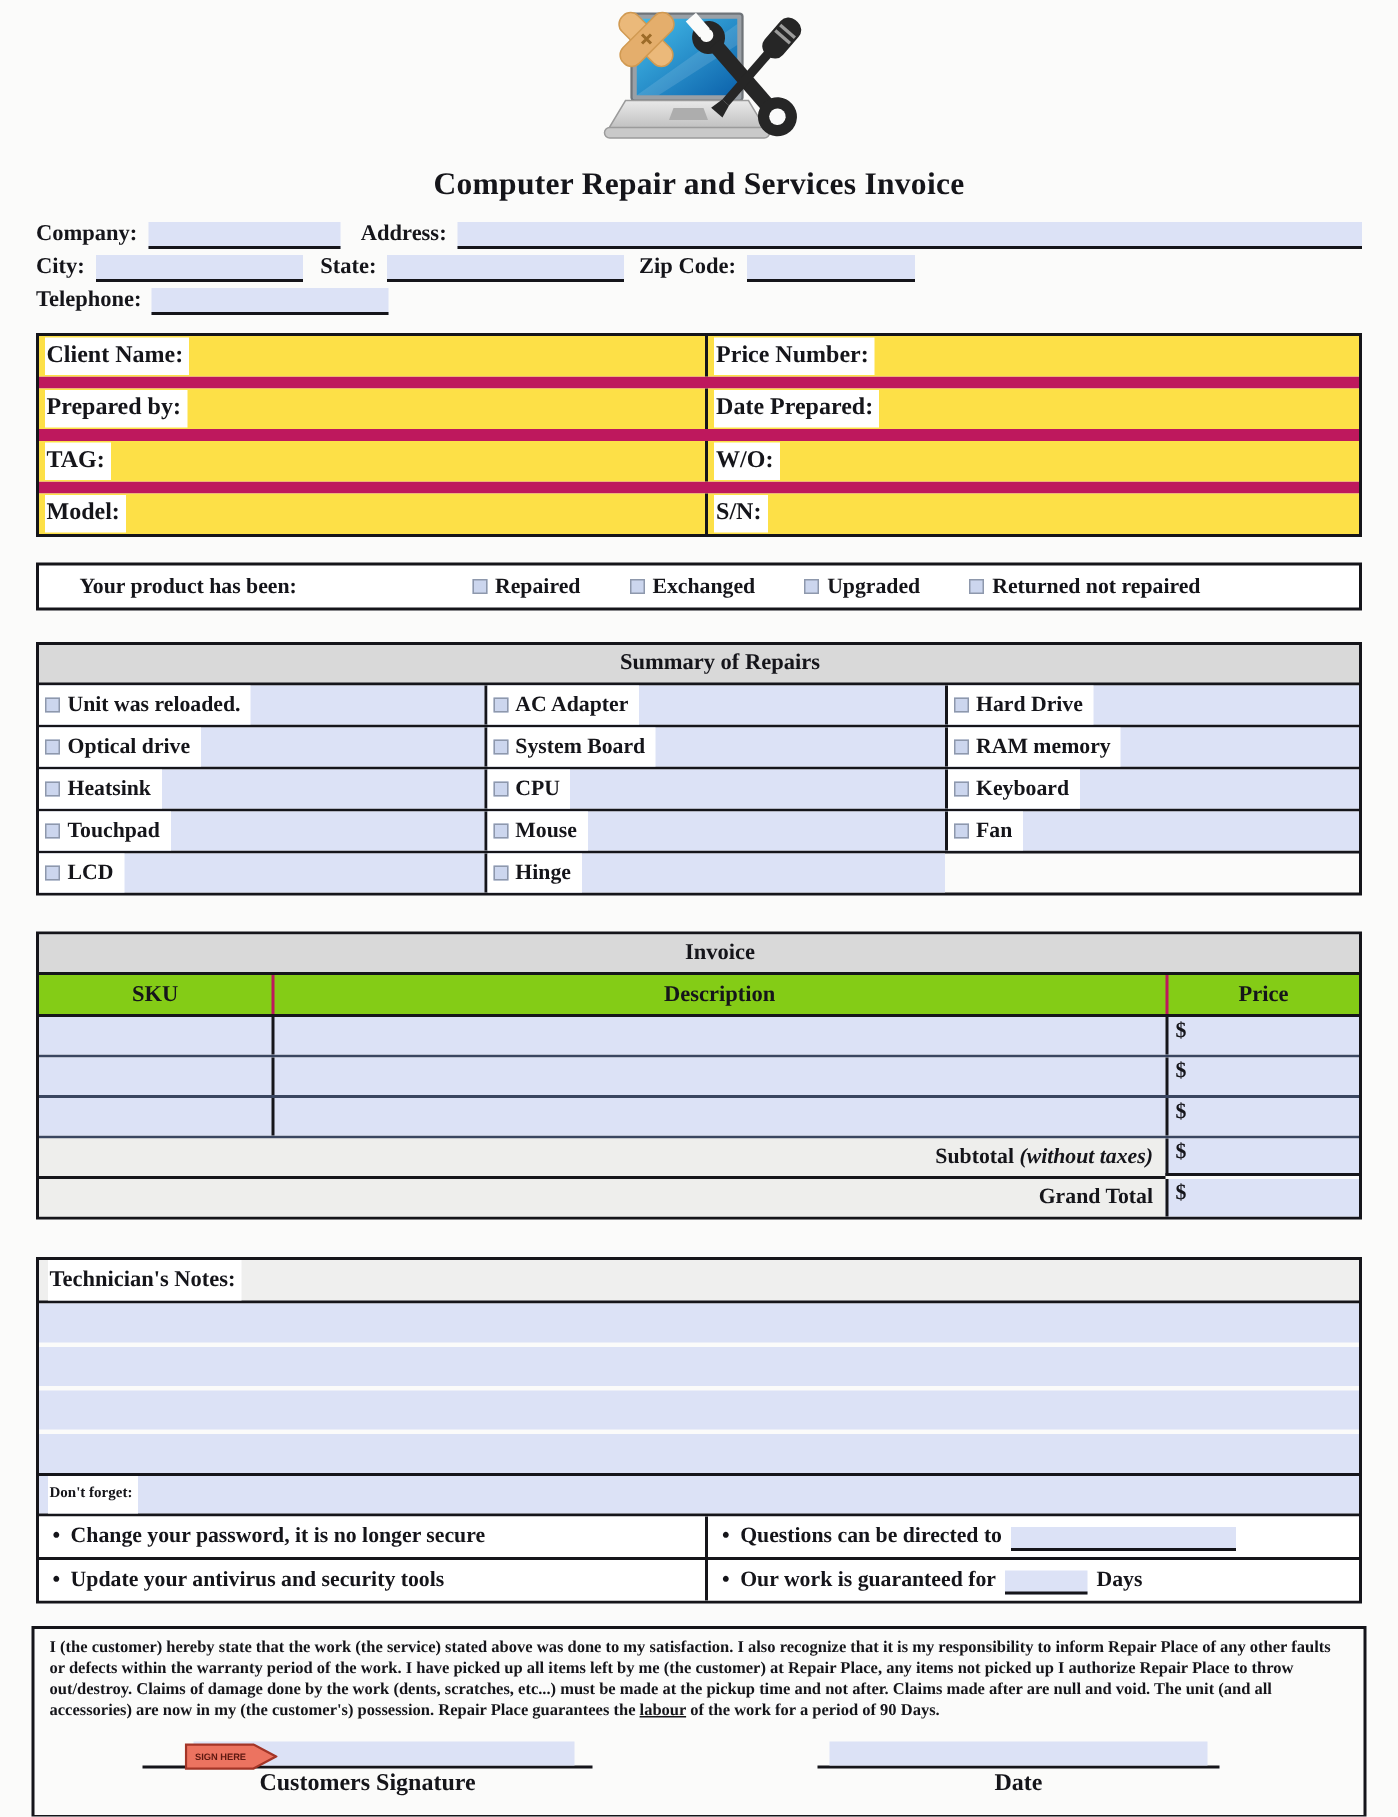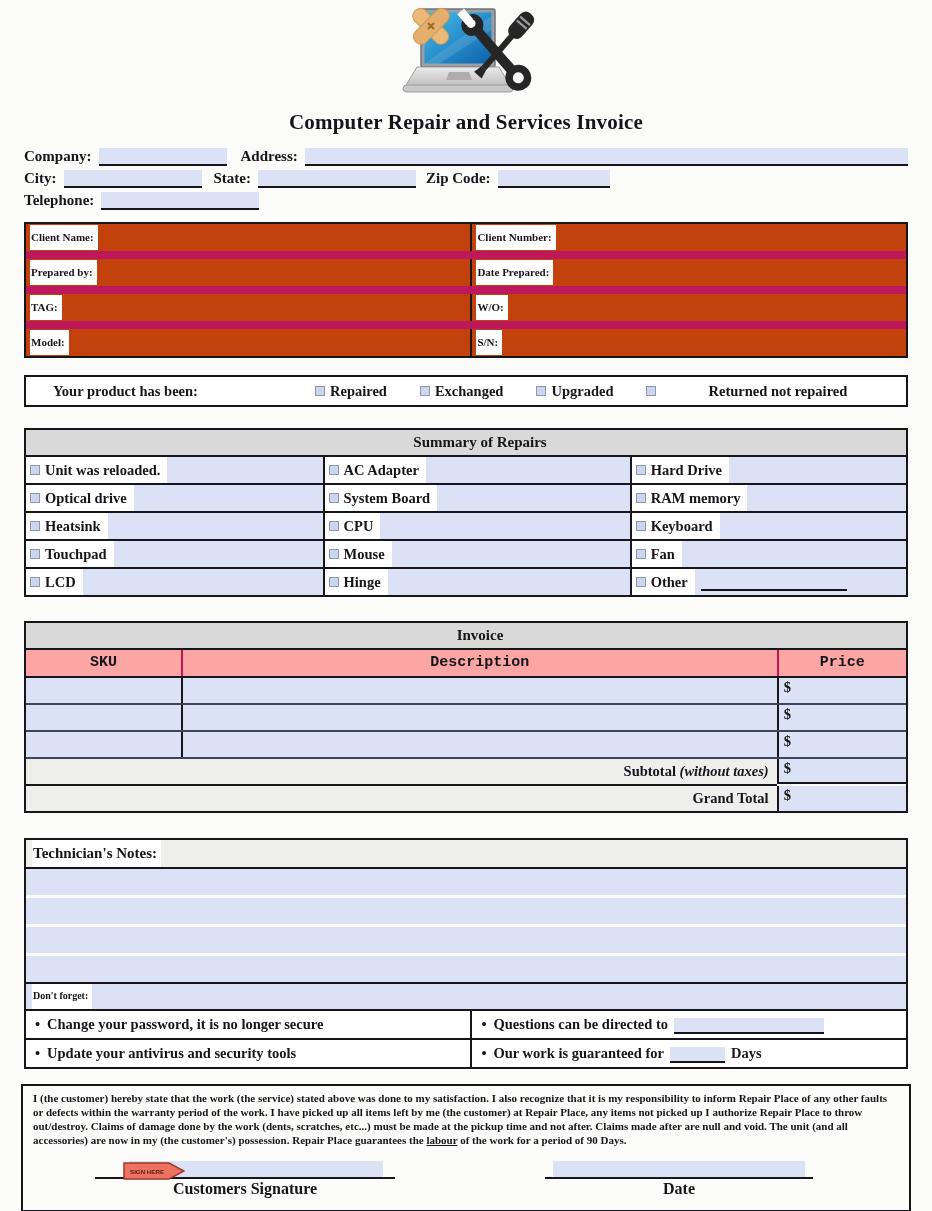--- a/index.html
+++ b/index.html
@@ -22,49 +22,49 @@
   .f-address{flex:1;}
   .f-city{width:138px;margin-right:12px;}
   .f-state{width:158px;margin-right:10px;}
   .f-zip{width:112px;}
   .f-phone{width:158px;}
 
   
   .client-table{border:2px solid #15151a;margin-top:12px;}
   .client-row{display:grid;grid-template-columns:50.5% 49.5%;}
   .client-row + .client-row{border-top:8px solid #be185d;}
-  .client-cell{background:#c2410c;height:25px;padding:1px 4px;font-weight:bold;font-size:11px;}
+  .client-cell{background:#fde047;height:25px;padding:1px 4px;font-weight:bold;font-size:16px;}
   .client-cell.right{border-left:2px solid #15151a;}
   .wpatch{background:#ffffff;padding:0 4px 0 1px;display:inline-block;height:100%;line-height:24px;}
 
   
   .product-row{border:2px solid #15151a;margin-top:17px;height:28px;background:#fff;
     display:flex;align-items:center;padding:0 7px;font-weight:bold;font-size:14.5px;}
   .product-row .p-label{width:262px;margin-left:20px;}
   .opt{display:inline-flex;align-items:center;margin-right:33px;}
-  .opt:last-child{margin-right:0;gap:47px;}
+  .opt:last-child{margin-right:0;}
   .chk{display:inline-block;width:8px;height:8px;background:#ccd6ee;border:1px solid #8e98ac;margin-right:5px;flex:0 0 auto;}
 
   
   .boxed{border:2px solid #15151a;}
   .sec-head{background:#d9d9d9;border-bottom:2px solid #15151a;height:25px;line-height:25px;
     text-align:center;font-weight:bold;font-size:15px;padding-left:28px;}
 
   
   .summary{margin-top:21px;}
   .sum-row{display:grid;grid-template-columns:33.7% 34.9% 31.4%;}
   .sum-row + .sum-row{border-top:2px solid #15151a;}
   .sum-cell{background:#dce2f6;height:26px;font-size:14.5px;font-weight:bold;display:flex;align-items:stretch;}
   .sum-cell.c2,.sum-cell.c3{border-left:2px solid #15151a;}
   .sum-patch{background:#fff;display:inline-flex;align-items:center;padding:0 7px 0 4px;}
   .other-blank{width:146px;height:13px;align-self:flex-end;margin:0 0 4px 6px;background:#dce2f6;border-bottom:2px solid #15151a;}
 
   
   .invoice{margin-top:24px;}
-  .inv-colhead{display:grid;grid-template-columns:17.6% 67.7% 14.7%;background:#fca5a5;border-bottom:2px solid #15151a;font-family:Liberation Mono, monospace;}
+  .inv-colhead{display:grid;grid-template-columns:17.6% 67.7% 14.7%;background:#84cc16;border-bottom:2px solid #15151a;}
   .inv-colhead div{height:26px;line-height:26px;text-align:center;font-weight:bold;font-size:15px;}
   .inv-colhead .c2,.inv-colhead .c3{border-left:2px solid #be185d;}
   .inv-row{display:grid;grid-template-columns:17.6% 67.7% 14.7%;border-bottom:2px solid #3a4660;}
   .inv-cell{background:#dce2f6;height:25px;font-weight:bold;font-size:14.5px;padding:1px 5px;box-sizing:border-box;}
   .inv-cell.c2,.inv-cell.c3{border-left:2px solid #15151a;}
   .inv-total{display:grid;grid-template-columns:85.3% 14.7%;}
   .inv-total .t-label{background:#eeeeec;border-bottom:2px solid #15151a;height:25px;line-height:25px;
     text-align:right;padding-right:8px;font-weight:bold;font-size:14.5px;}
   .inv-total.last .t-label{border-bottom:none;}
   .inv-total .t-price{background:#dce2f6;border-left:2px solid #15151a;border-bottom:2px solid #15151a;
@@ -174,21 +174,21 @@
     <span class="fill f-zip"></span>
   </div>
   <div class="info-line">
     <span class="lbl">Telephone:</span>
     <span class="fill f-phone"></span>
   </div>
 
   <div class="client-table">
     <div class="client-row">
       <div class="client-cell"><span class="wpatch">Client Name:</span></div>
-      <div class="client-cell right"><span class="wpatch">Client Number:</span></div>
+      <div class="client-cell right"><span class="wpatch">Price Number:</span></div>
     </div>
     <div class="client-row">
       <div class="client-cell"><span class="wpatch">Prepared by:</span></div>
       <div class="client-cell right"><span class="wpatch">Date Prepared:</span></div>
     </div>
     <div class="client-row">
       <div class="client-cell"><span class="wpatch">TAG:</span></div>
       <div class="client-cell right"><span class="wpatch">W/O:</span></div>
     </div>
     <div class="client-row">
@@ -305,27 +305,20 @@
             <span class="chk"></span>
             <span>LCD</span>
           </span>
         </div>
       <div class="sum-cell c2">
           <span class="sum-patch">
             <span class="chk"></span>
             <span>Hinge</span>
           </span>
         </div>
-      <div class="sum-cell c3">
-          <span class="sum-patch">
-            <span class="chk"></span>
-            <span>Other</span>
-          </span>
-          <span class="other-blank"></span>
-        </div>
     </div>
   </div>
 
   <div class="boxed invoice">
     <div class="sec-head">Invoice</div>
     <div class="inv-colhead">
       <div class="c1">SKU</div>
       <div class="c2">Description</div>
       <div class="c3">Price</div>
     </div>

